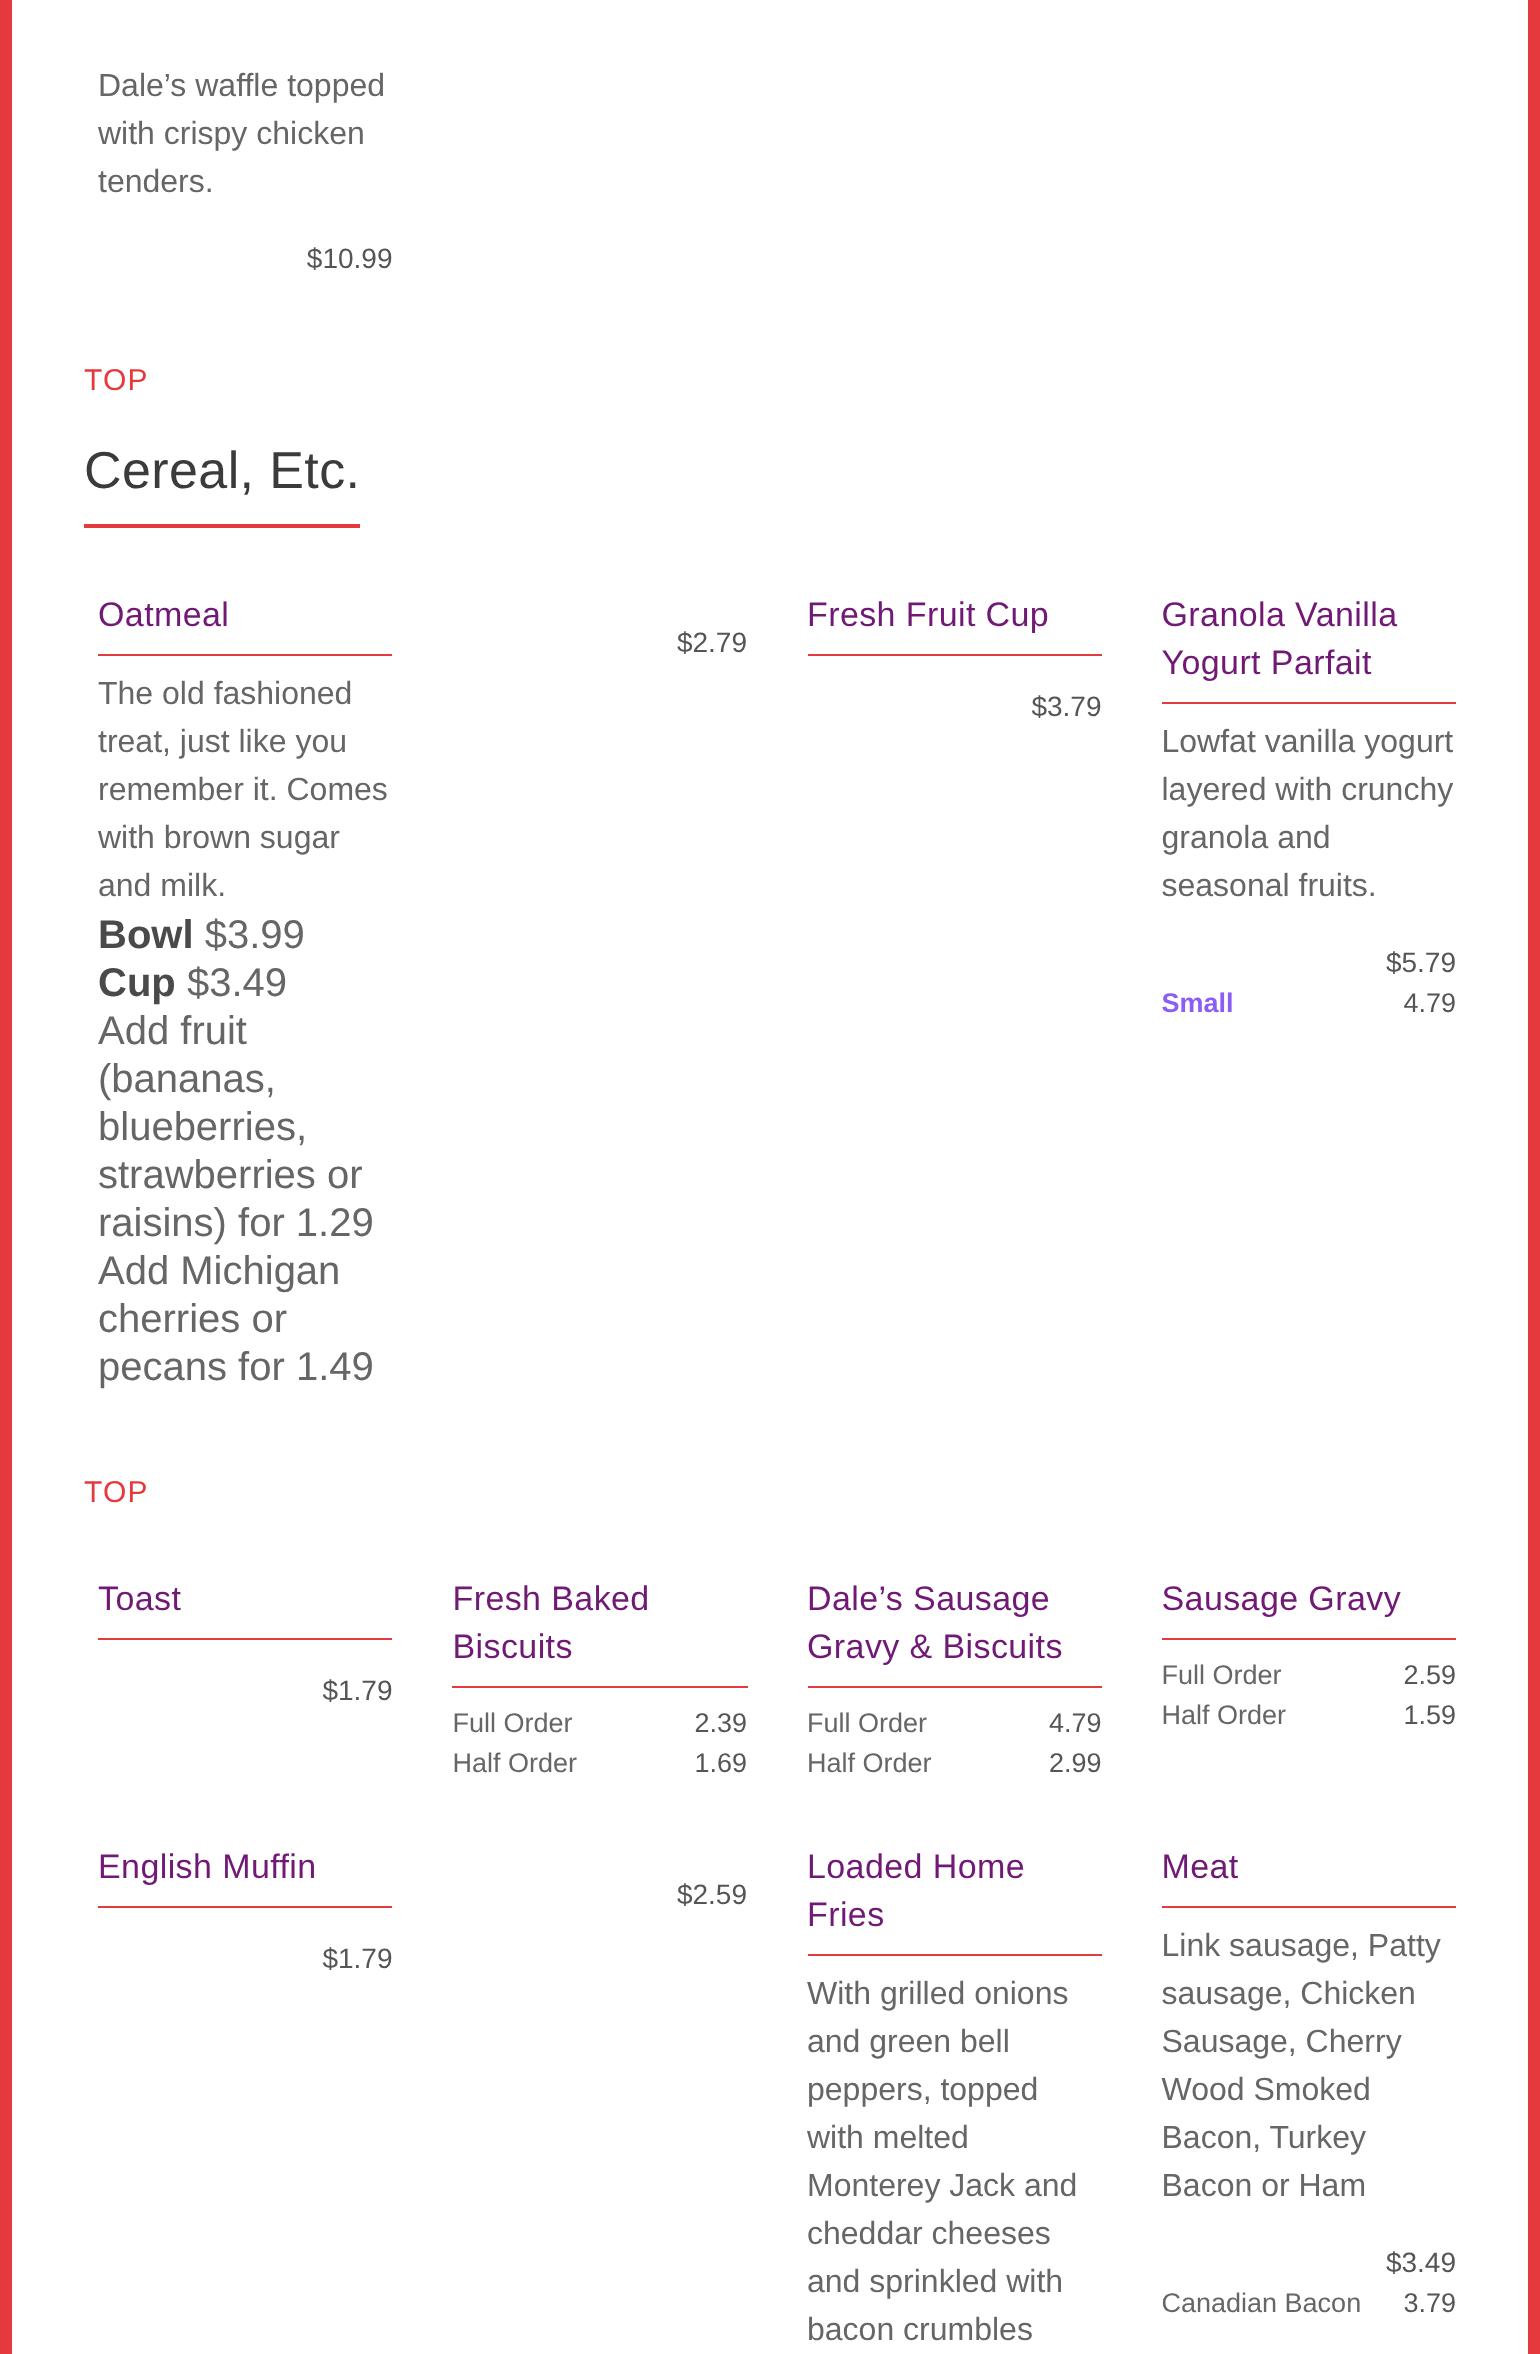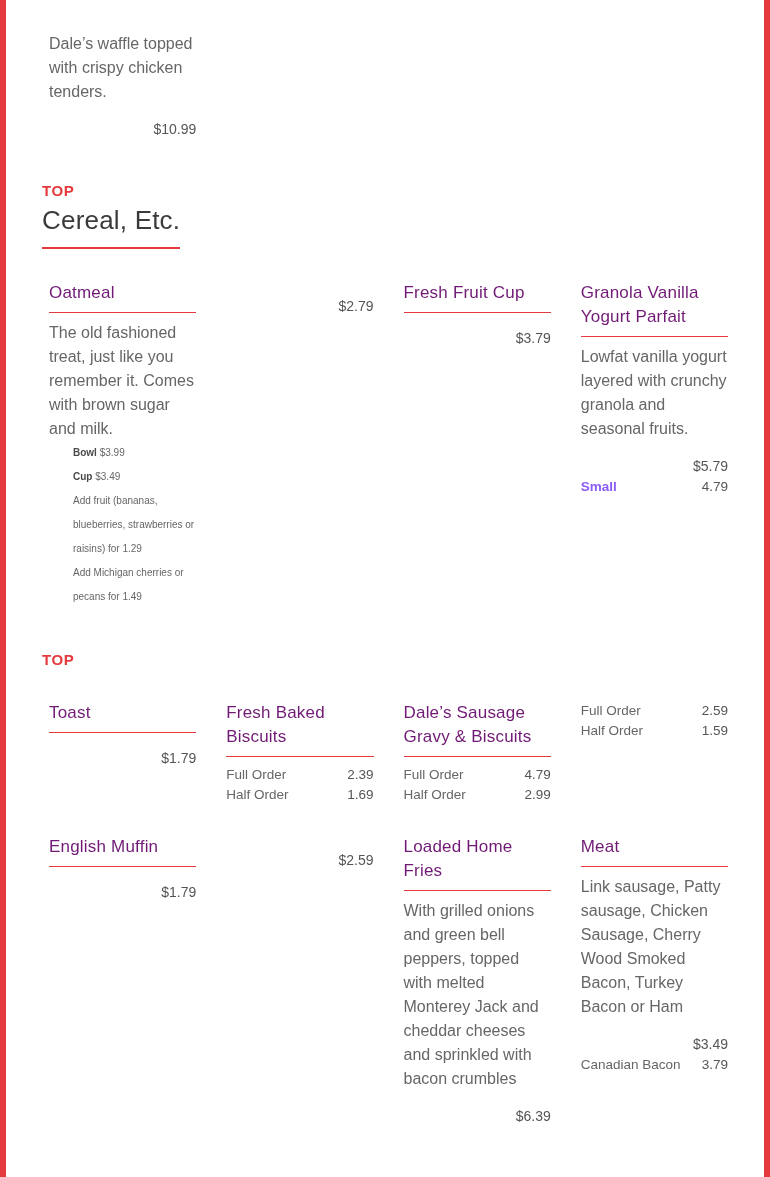--- a/index.html
+++ b/index.html
@@ -20,26 +20,25 @@
   .intro-grid { margin-top: -2px; }
 
   
   .top-link {
     display: inline-block;
     color: #e53a3d;
     font-size: 15px;
     letter-spacing: 0.6px;
     text-decoration: none;
     cursor: pointer;
-    font-weight: bold;
   }
 
   
   .section { margin-top: 42px; }
-  .heading-wrap { margin-top: 5px; }
+  .heading-wrap { margin-top: 20px; }
   .section-title {
     display: inline-block;
     font-size: 26px;
     font-weight: 400;
     color: #3b3b3b;
     letter-spacing: 0.2px;
     border-bottom: 2px solid #e53a3d;
     padding-bottom: 11px;
   }
 
@@ -58,21 +57,21 @@
     font-size: 17px;
     font-weight: 400;
     color: #701a75;
     line-height: 24px;
     letter-spacing: 0.2px;
     border-bottom: 1px solid #e53a3d;
     padding-bottom: 7px;
     margin-bottom: 8px;
   }
   .desc { font-size: 16px; line-height: 24px; color: #666666; }
-  .inline-line { font-size: 10px; line-height: 24px; color: #666666; margin-left: 24px; }
+  .inline-line { font-size: 20px; line-height: 24px; color: #666666; }
   .inline-line b { font-weight: 700; color: #4a4a4a; }
   .price {
     font-size: 14px;
     line-height: 22px;
     color: #555555;
     text-align: right;
     margin-top: 14px;
   }
   .opt {
     display: flex;
@@ -144,20 +143,21 @@
             <div class="opt">
               <span class="lbl">Full Order</span>
               <span class="val">4.79</span>
             </div>
             <div class="opt">
               <span class="lbl">Half Order</span>
               <span class="val">2.99</span>
             </div>
           </div>
           <div class="item">
+            <h3>Sausage Gravy</h3>
             <div class="opt">
               <span class="lbl">Full Order</span>
               <span class="val">2.59</span>
             </div>
             <div class="opt">
               <span class="lbl">Half Order</span>
               <span class="val">1.59</span>
             </div>
           </div>
           <div class="item">

